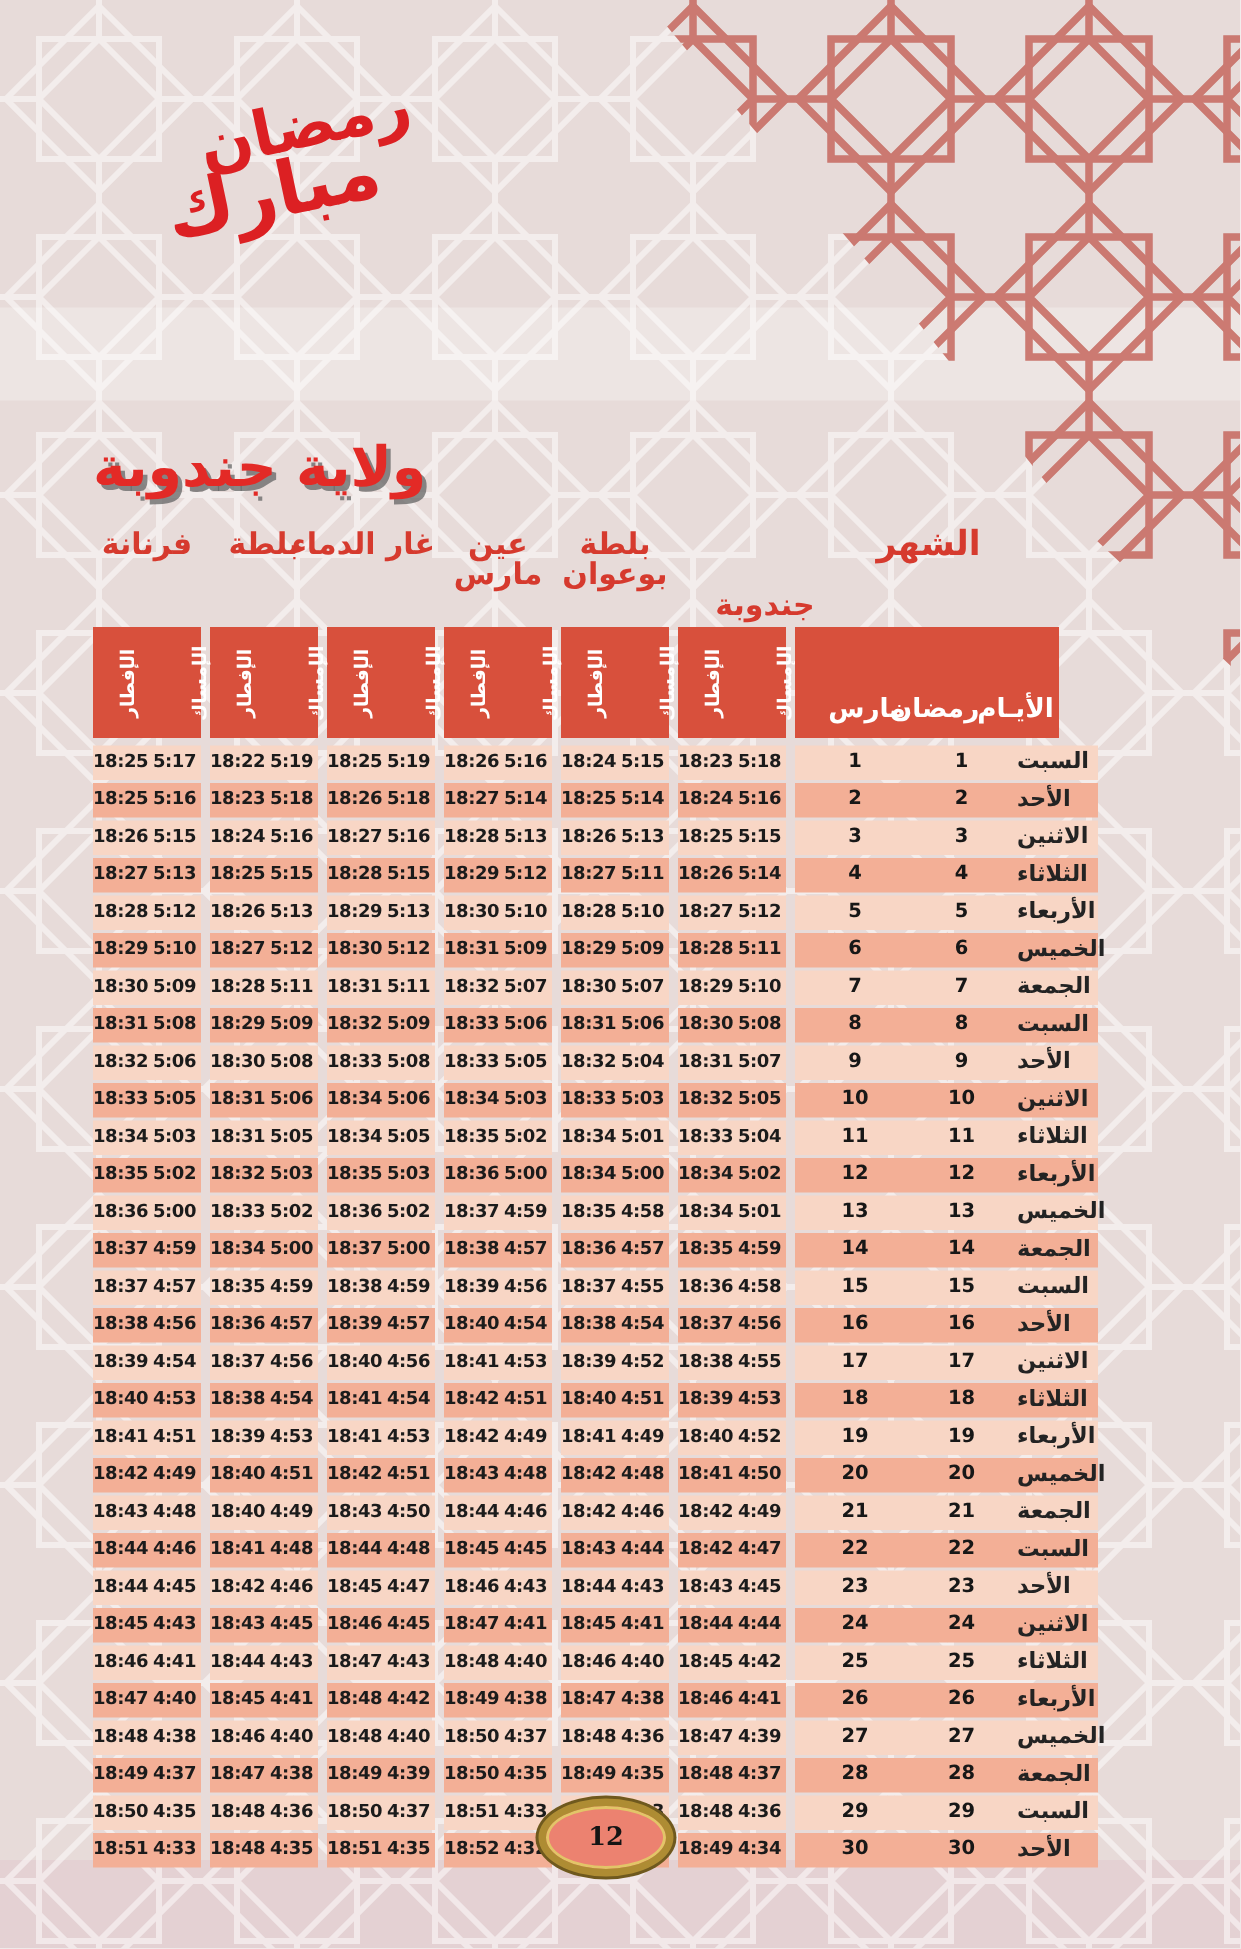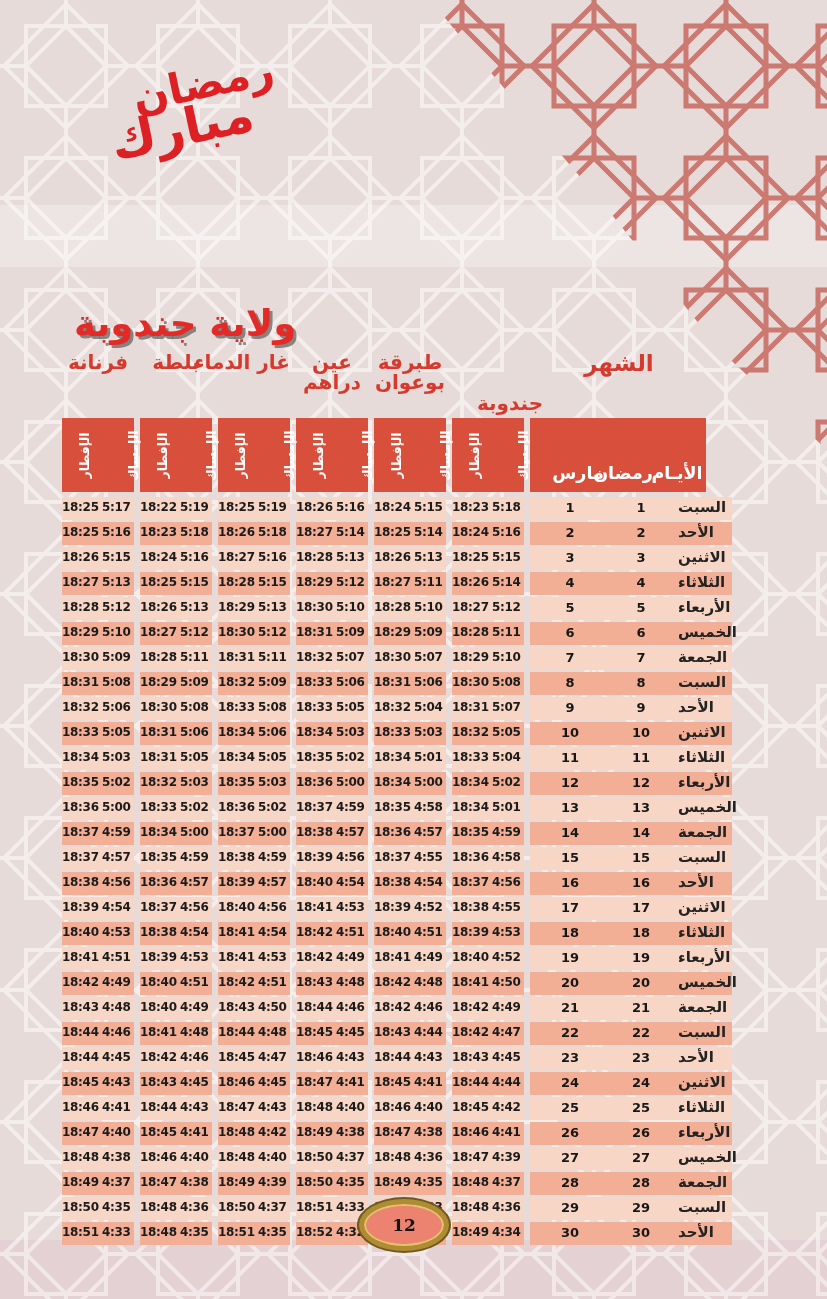--- a/index.html
+++ b/index.html
@@ -10,21 +10,21 @@
   }
   svg.bg{position:absolute;left:0;top:0;}
 
   
   .logo{position:absolute;left:78px;top:62px;width:230px;height:140px;
         transform:rotate(-12deg);color:#DC2023;text-align:center;}
   .logo .w1{display:block;font-size:42px;font-weight:bold;margin-right:-40px;}
   .logo .w2{display:block;font-size:50px;font-weight:bold;margin-top:-14px;margin-left:-20px;}
 
   
-  .title{position:absolute;left:62px;top:290px;margin:12px;
+  .title{position:absolute;left:62px;top:290px;margin:0;
          font-size:37px;font-weight:bold;color:#E32A26;
          text-shadow:3px 3px 0 rgba(100,100,100,.75);}
 
   
   .tbl{position:absolute;left:62px;top:352px;width:676px;}
   .city-row{display:flex;gap:6px;height:66px;align-items:flex-start;
             padding-bottom:12px;box-sizing:border-box;}
   .city-cell{width:72px;text-align:center;color:#D63A2E;font-weight:bold;
              font-size:20px;line-height:1.02;white-space:nowrap;}
   .city-cell.two-line{white-space:normal;}
@@ -102,22 +102,22 @@
     <span class="w2" dir="rtl">مبارك</span>
   </div>
 
   <h1 class="title" dir="rtl">ولاية جندوبة</h1>
 
   <div class="tbl">
     <div class="city-row">
         <div class="city-cell" dir="rtl">فرنانة</div>
         <div class="city-cell" dir="rtl">بلطة</div>
         <div class="city-cell" dir="rtl">غار الدماء</div>
-        <div class="city-cell two-line" dir="rtl">عين دراهم</div>
-        <div class="city-cell two-line" dir="rtl">طبرقة بوعوان</div>
+        <div class="city-cell two-line" dir="rtl">عين مارس</div>
+        <div class="city-cell two-line" dir="rtl">بلطة بوعوان</div>
         <div class="city-cell nudge" dir="rtl">جندوبة</div>
         <div class="city-cell wide" dir="rtl">الشهر</div>
       </div>
     <div class="sub-row">
         <div class="sub-cell">
           <div class="sub-half">
             <span dir="rtl">الإفطار</span>
           </div>
           <div class="sub-half">
             <span dir="rtl">الإمساك</span>

